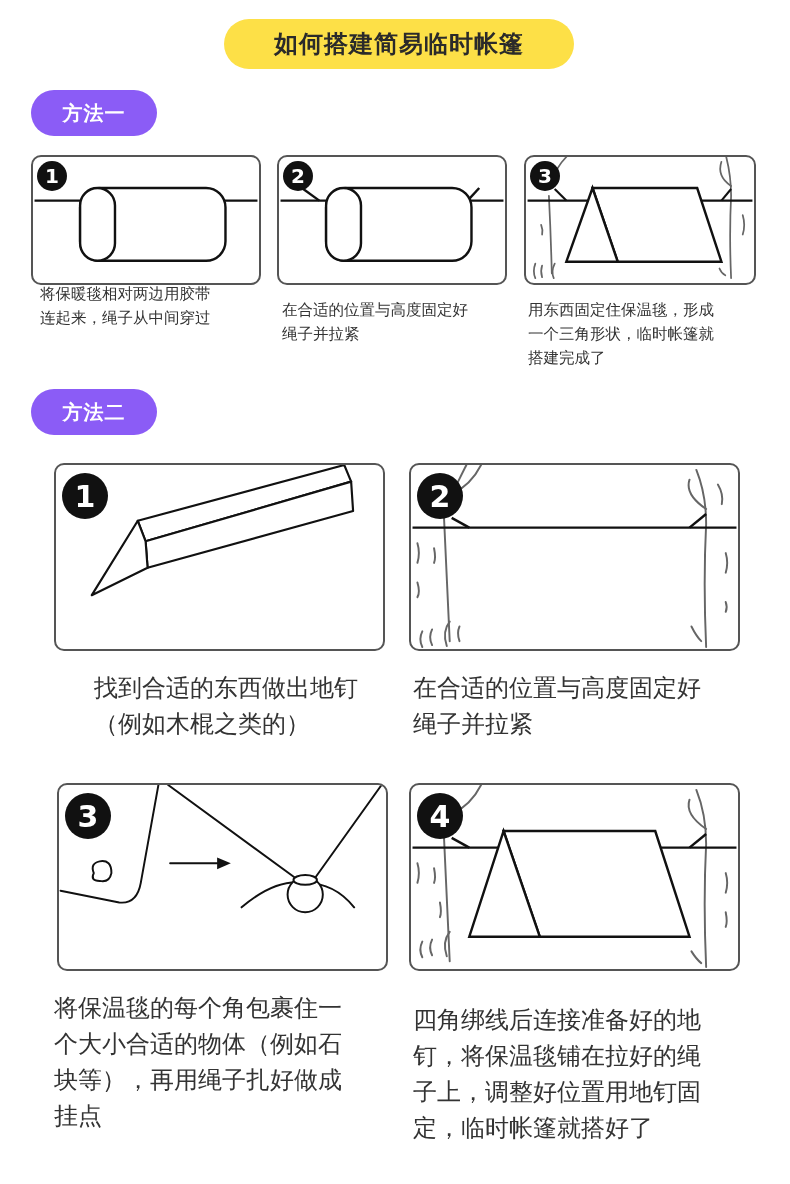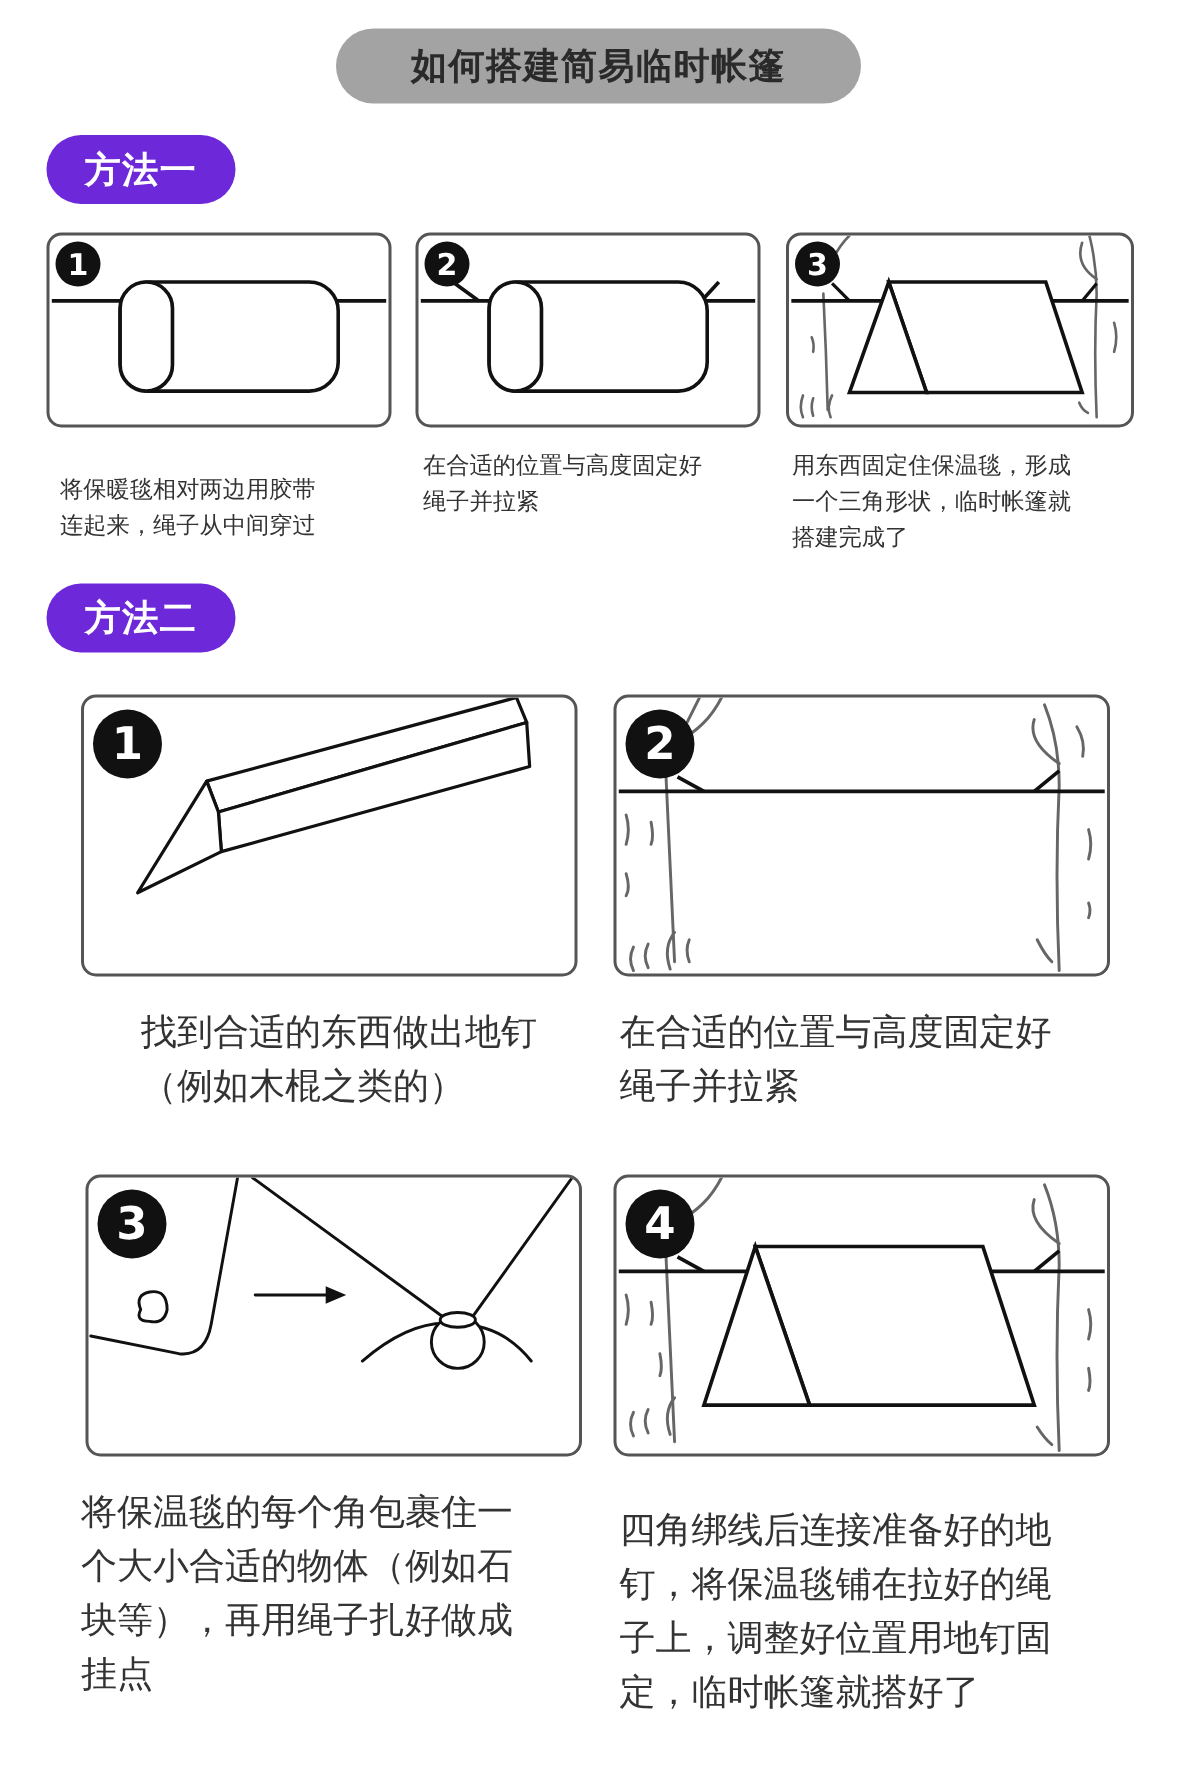--- a/index.html
+++ b/index.html
@@ -1,22 +1,22 @@
 <!DOCTYPE html>
 <html><head>
 <meta charset="utf-8">
 <style>
   html, body { margin: 0; padding: 0; background: #ffffff; }
   body { width: 790px; height: 1184px; position: relative; overflow: hidden;
          font-family: "DejaVu Sans", "Liberation Sans", sans-serif; color: #222; }
   .title-pill { position: absolute; left: 224px; top: 19px; width: 350px; height: 50px;
-    background: #a3a3a3; border-radius: 25px; display: flex; align-items: center; justify-content: center;
+    background: #fde047; border-radius: 25px; display: flex; align-items: center; justify-content: center;
     font-weight: bold; font-size: 24px; color: #2a2a2a; letter-spacing: 1px; }
-  .method-pill { position: absolute; height: 46px; background: #6d28d9; color: #fff; border-radius: 23px;
-    display: flex; align-items: center; justify-content: center; font-size: 24px; font-weight: bold; letter-spacing: 1px; }
+  .method-pill { position: absolute; height: 46px; background: #8b5cf6; color: #fff; border-radius: 23px;
+    display: flex; align-items: center; justify-content: center; font-size: 20px; font-weight: bold; letter-spacing: 1px; }
   .panel { position: absolute; border: 2px solid #555; border-radius: 10px; background: #fff; overflow: hidden; box-sizing: border-box; }
   .panel svg { position: absolute; left: 0; top: 0; width: 100%; height: 100%; }
   .badge { position: absolute; background: #111; color: #fff; border-radius: 50%;
     display: flex; align-items: center; justify-content: center; font-weight: bold; z-index: 2; }
   .badge.sm { width: 30px; height: 30px; font-size: 20px; left: 4px; top: 4px; }
   .badge.lg { width: 46px; height: 46px; font-size: 30px; left: 6px; top: 8px; }
   .caption { position: absolute; color: #333; white-space: pre-line; }
   .caption.sm { font-size: 15.5px; line-height: 24px; }
   .caption.lg { font-size: 24px; line-height: 36px; }
 </style>
@@ -63,21 +63,21 @@
         <path d="M14 70 Q16 75 15 80"></path>
     </g>
     <line x1="0" y1="45" x2="232" y2="45" stroke="#111" stroke-width="2.5"></line>
     <line x1="28" y1="33" x2="40" y2="45" stroke="#111" stroke-width="2.2"></line>
     <line x1="210" y1="33" x2="200" y2="45" stroke="#111" stroke-width="2.2"></line>
     <polygon points="67,32 175,32 200,108 93,108" fill="#fff" stroke="#111" stroke-width="2.5"></polygon>
     <polygon points="67,32 93,108 40,108" fill="#fff" stroke="#111" stroke-width="2.5"></polygon>
   </svg>
 </div>
 
-<div class="caption sm" style="left:40px;top:314px;">将保暖毯相对两边用胶带
+<div class="caption sm" style="left:40px;top:282px;">将保暖毯相对两边用胶带
 连起来，绳子从中间穿过</div>
 <div class="caption sm" style="left:282px;top:298px;">在合适的位置与高度固定好
 绳子并拉紧</div>
 <div class="caption sm" style="left:528px;top:298px;">用东西固定住保温毯，形成
 一个三角形状，临时帐篷就
 搭建完成了</div>
 
 <div class="method-pill" style="left:31px;top:389px;width:126px;">方法二</div>
 
 <div class="panel" style="left:54px;top:463px;width:331px;height:188px;">

